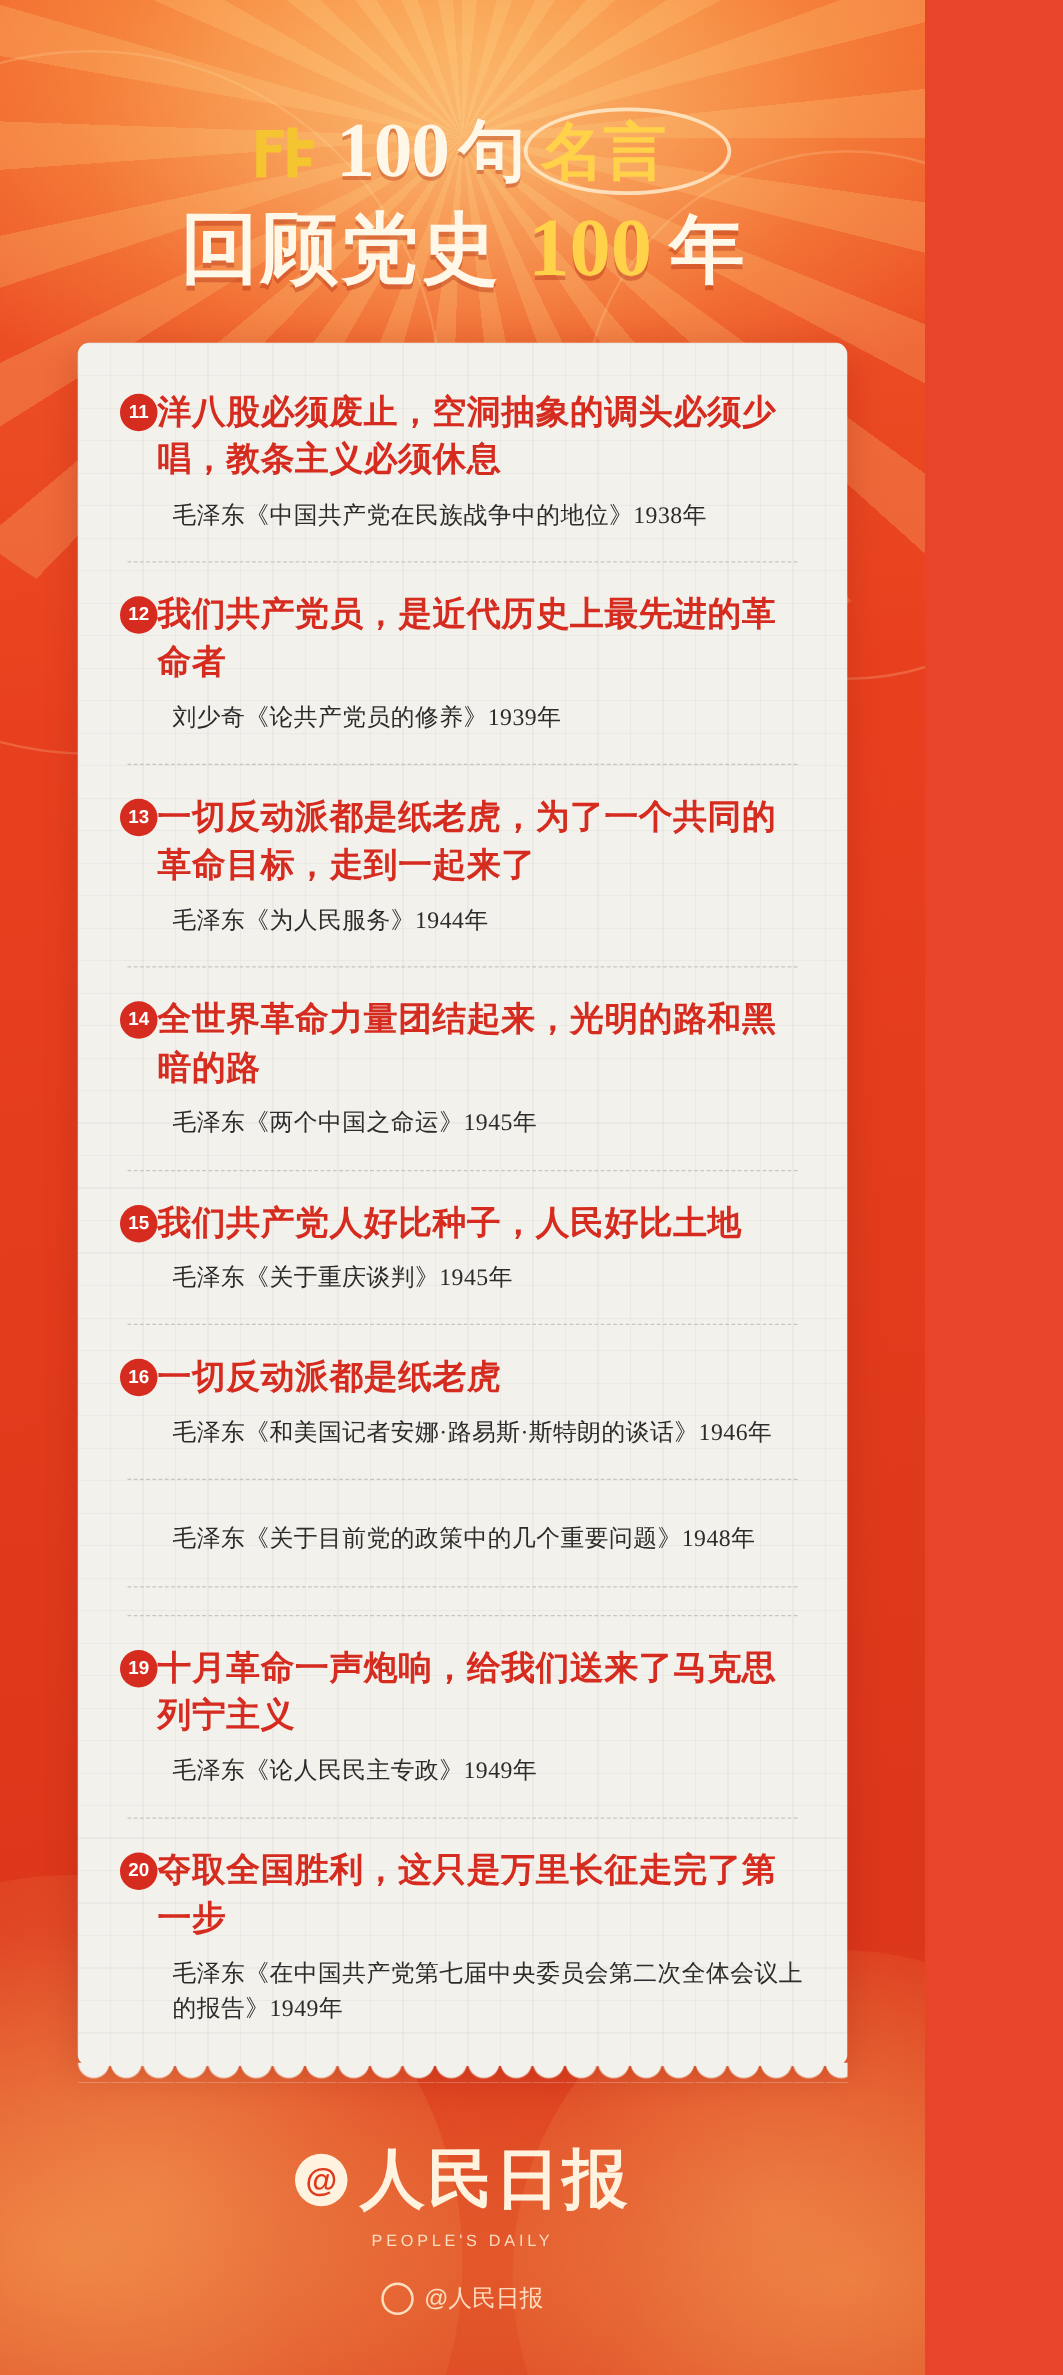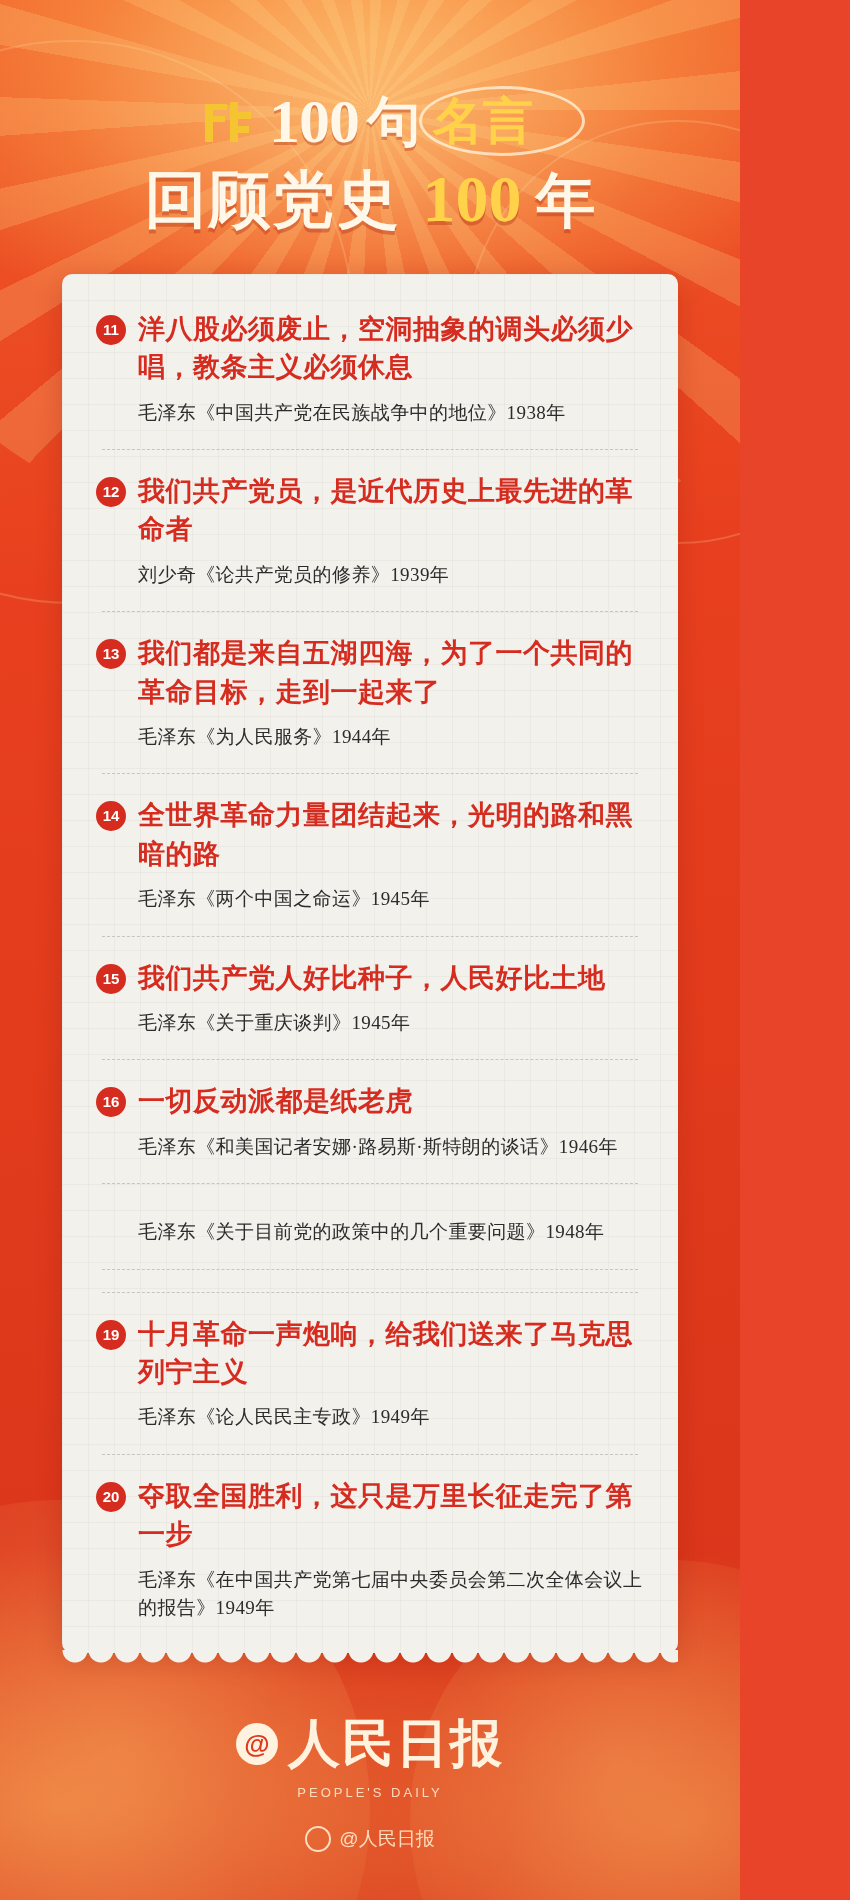--- a/index.html
+++ b/index.html
@@ -176,21 +176,20 @@
     background-size: 26px 16px;
     background-repeat: repeat-x;
   }
 
   .entry {
     padding: 2px 0 0 0;
   }
   .entry-head {
     display: flex;
     align-items: flex-start;
-    gap: 12px;
   }
   .badge {
     flex: 0 0 auto;
     width: 30px;
     height: 30px;
     border-radius: 50%;
     background: #d62b1f;
     color: #fff;
     font-family: "Liberation Sans", sans-serif;
     font-size: 15px;
@@ -324,21 +323,21 @@
         <div class="badge">12</div>
         <div class="quote">我们共产党员，是近代历史上最先进的革命者</div>
       </div>
       <div class="source">刘少奇《论共产党员的修养》1939年</div>
     </div>
     <hr class="sep">
 
     <div class="entry">
       <div class="entry-head">
         <div class="badge">13</div>
-        <div class="quote">我们都是来自五湖四海，为了一个共同的革命目标，走到一起来了</div>
+        <div class="quote">一切反动派都是纸老虎，为了一个共同的革命目标，走到一起来了</div>
       </div>
       <div class="source">毛泽东《为人民服务》1944年</div>
     </div>
     <hr class="sep">
 
     <div class="entry">
       <div class="entry-head">
         <div class="badge">14</div>
         <div class="quote">全世界革命力量团结起来，光明的路和黑暗的路</div>
       </div>

